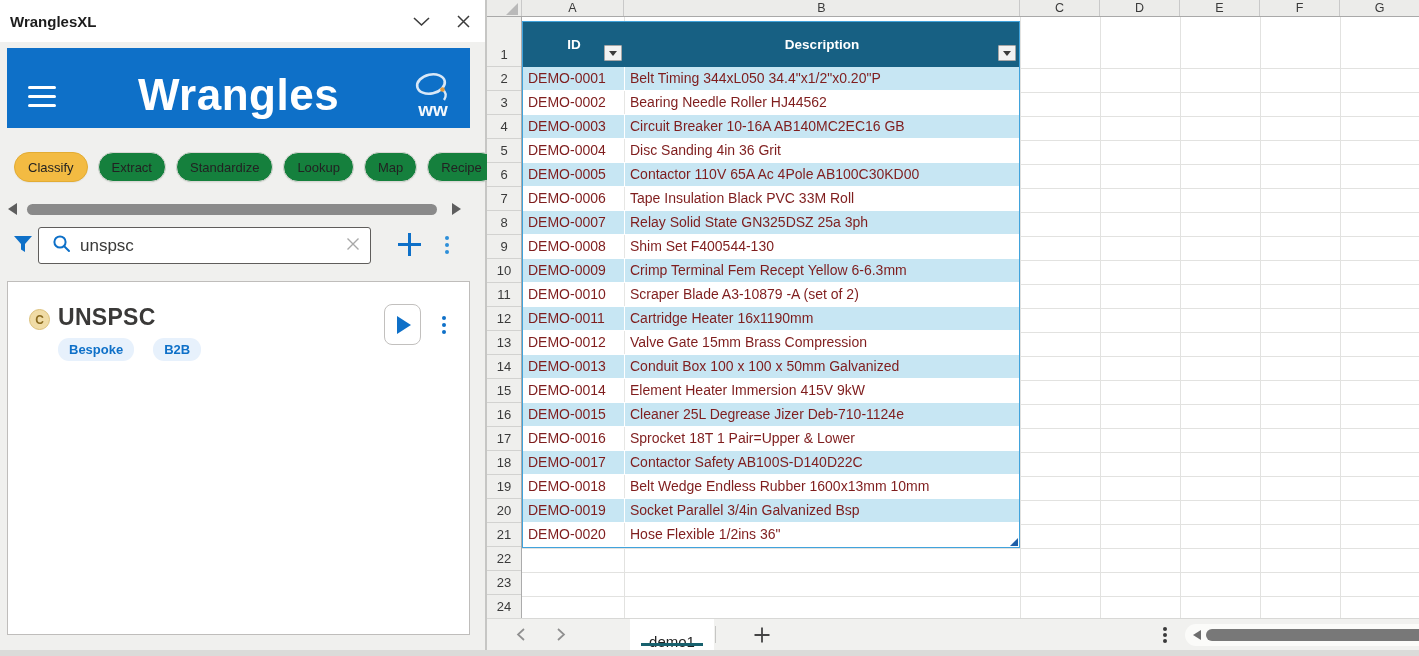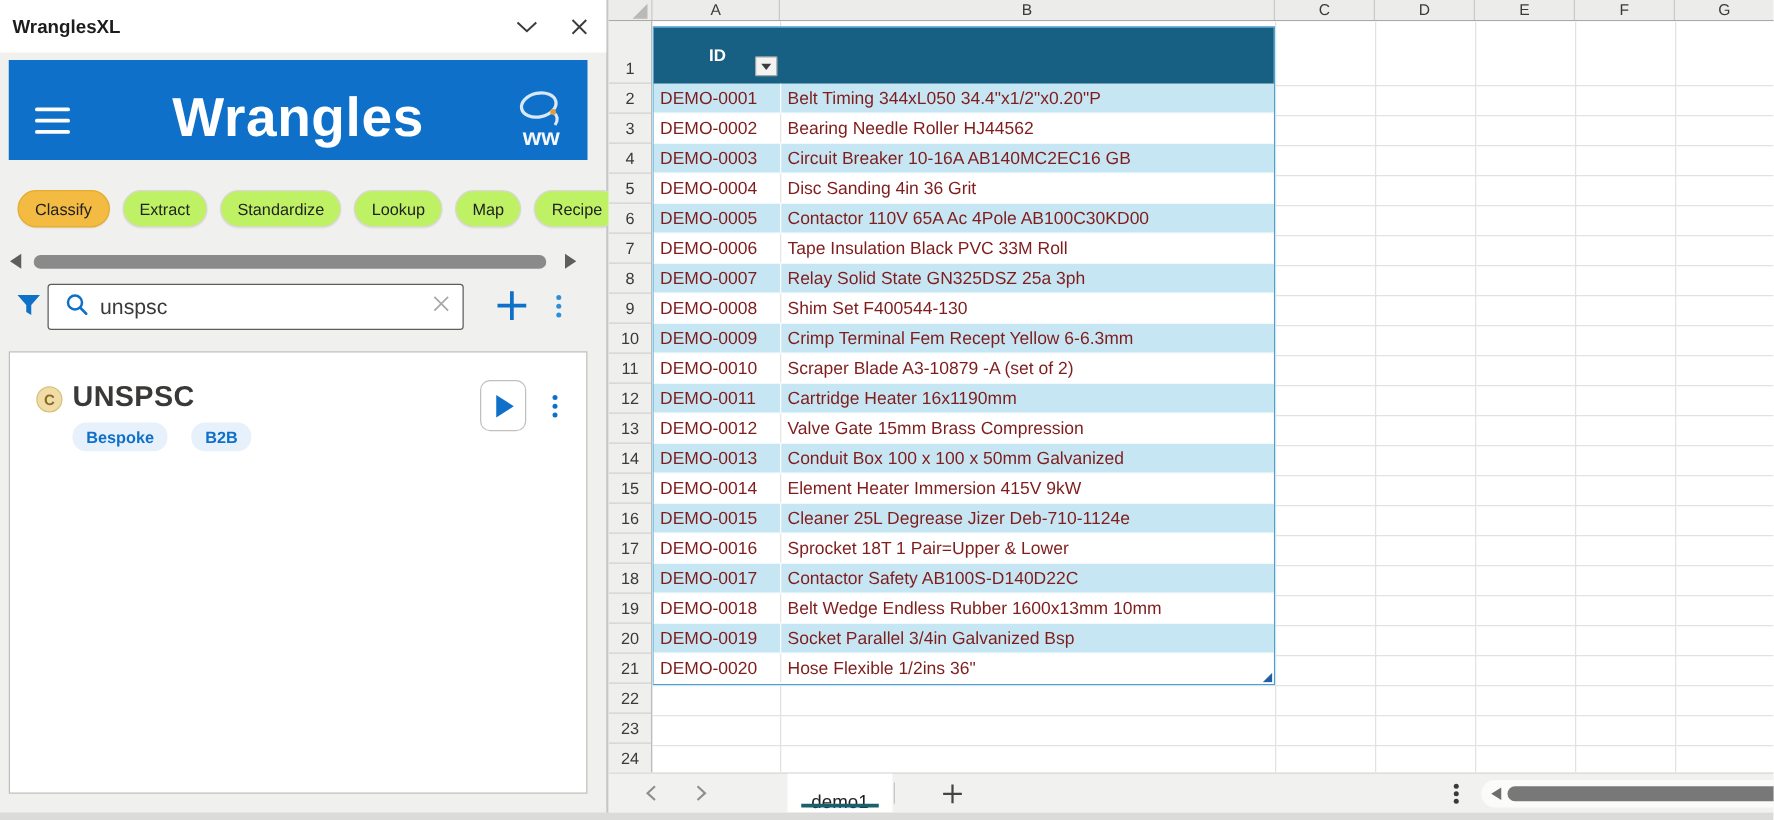--- a/index.html
+++ b/index.html
@@ -15,21 +15,21 @@
   .tb-btn{width:20px;height:18px;display:flex;align-items:center;justify-content:center;cursor:pointer;}
 
   .brand{position:absolute;left:7px;top:48px;width:463px;height:80px;background:var(--accent-blue);}
   .hamburger{position:absolute;left:21px;top:38px;width:28px;height:21px;cursor:pointer;}
   .hamburger i{position:absolute;left:0;width:28px;height:3px;background:#FFF;border-radius:2px;}
   .hamburger i:nth-child(1){top:0}.hamburger i:nth-child(2){top:9px}.hamburger i:nth-child(3){top:18px}
   .brand-text{position:absolute;left:0;right:0;top:22px;text-align:center;font-size:44px;font-weight:bold;color:#FFF;letter-spacing:.5px;}
   .lasso{position:absolute;right:14px;top:22px;width:46px;height:52px;}
 
   .pills{position:absolute;left:7px;top:152px;width:463px;display:flex;gap:10px;padding-left:7px;box-sizing:border-box;}
-  .pill{height:30px;border-radius:16px;border:1px solid #D9D7D4;background:#bef264;font-family:inherit;font-size:13px;color:#222;padding:0 13px;display:flex;align-items:center;cursor:pointer;box-shadow:0 1px 1px rgba(0,0,0,.05);}
+  .pill{height:30px;border-radius:16px;border:1px solid #D9D7D4;background:#15803d;font-family:inherit;font-size:13px;color:#222;padding:0 13px;display:flex;align-items:center;cursor:pointer;box-shadow:0 1px 1px rgba(0,0,0,.05);}
   .pill.active,.pill.even.active{background:var(--classify-yellow);border-color:#E3AC33;}
 
   .hscroll{position:absolute;left:0;top:201px;width:470px;height:16px;}
   .hscroll .thumb{position:absolute;left:27px;top:3px;width:410px;height:11px;background:#8A8A8A;border-radius:6px;cursor:pointer;}
   .tri-l{position:absolute;left:8px;top:2px;width:0;height:0;border-top:6px solid transparent;border-bottom:6px solid transparent;border-right:9px solid #5E5E5E;cursor:pointer;}
   .tri-r{position:absolute;left:452px;top:2px;width:0;height:0;border-top:6px solid transparent;border-bottom:6px solid transparent;border-left:9px solid #5E5E5E;cursor:pointer;}
 
   .searchrow{position:absolute;left:0;top:226px;width:470px;height:40px;}
   .funnel{position:absolute;left:13px;top:9px;cursor:pointer;}
   .searchbox{position:absolute;left:38px;top:1px;width:333px;height:37px;background:#FFF;border:1px solid #5F5D5B;border-radius:3px;box-sizing:border-box;display:flex;align-items:center;padding:0 10px 0 13px;gap:9px;}
@@ -248,20 +248,26 @@
         <div class="rowhead odd">22</div>
         <div class="rowhead even">23</div>
         <div class="rowhead odd">24</div>
       </div>
 
     <div class="canvas" id="grid-canvas">
       <div class="xltable">
         <div class="thead">
           <div class="th id">
             <span>ID</span>
+            <button class="dd">
+                <i></i>
+              </button>
+          </div>
+          <div class="th desc">
+            <span>Description</span>
             <button class="dd">
                 <i></i>
               </button>
           </div>
         </div>
         <div class="tbody">
 
             <div class="trow even">
               <div class="td id">DEMO-0001</div>
               <div class="td desc">Belt Timing 344xL050 34.4"x1/2"x0.20"P</div>

